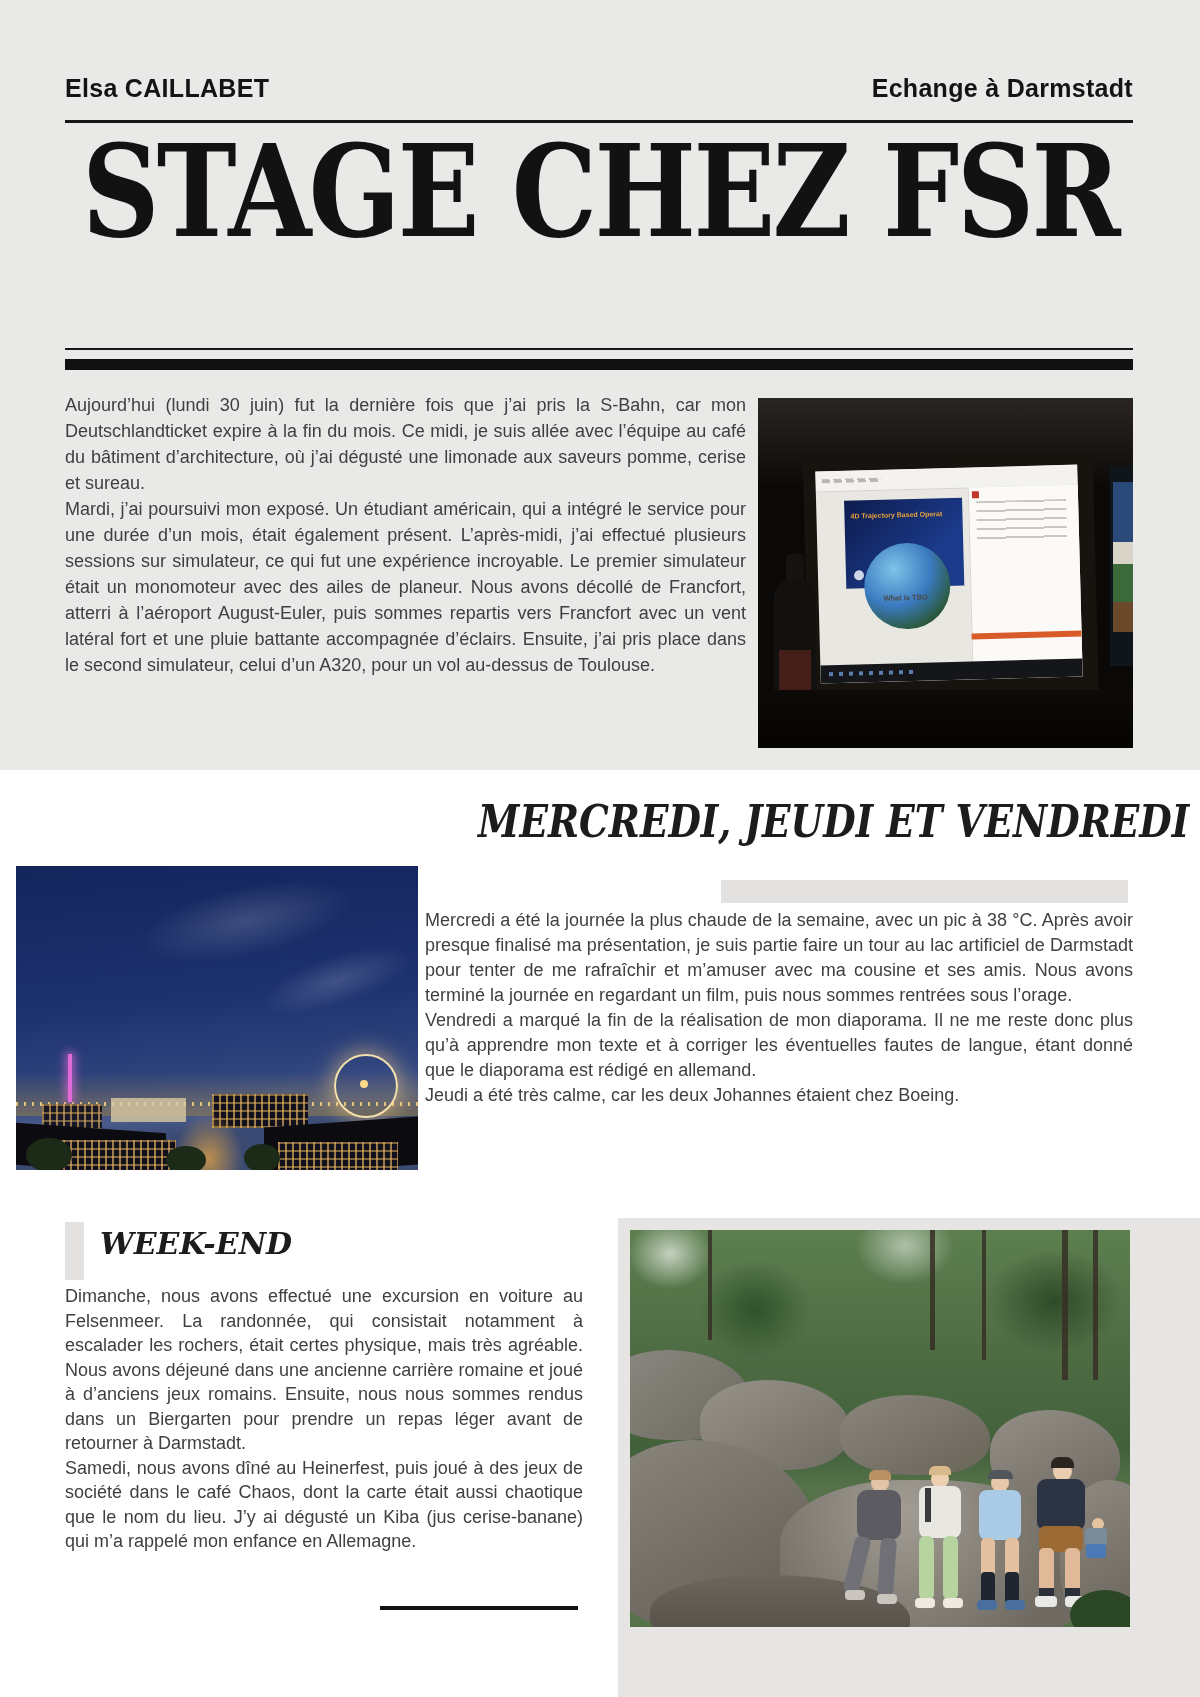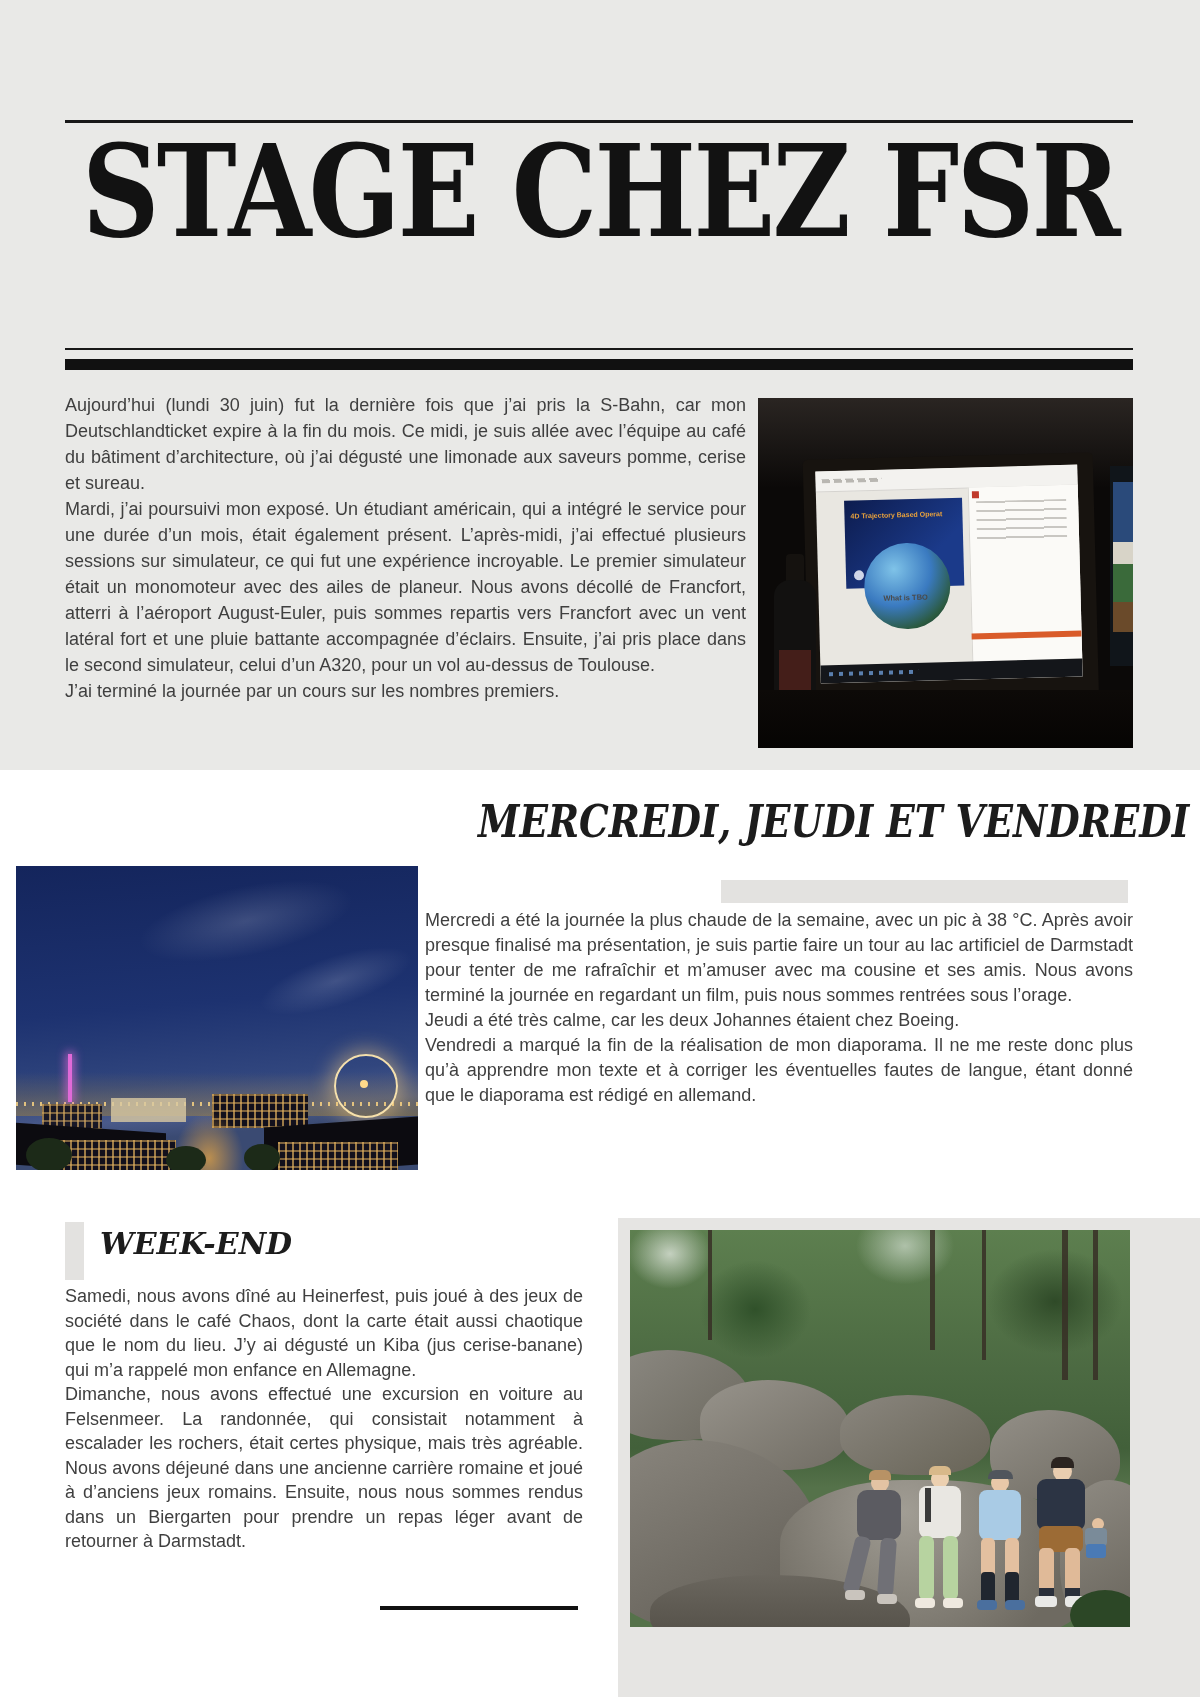--- a/index.html
+++ b/index.html
@@ -108,30 +108,33 @@
   .person .head{position:absolute;border-radius:50%;}
   .person div{position:absolute;}
 </style>
 </head>
 <body>
 
 <div class="page">
 
   <div class="abs top-band"></div>
 
+  <div class="abs hdr-row">
+    <span class="hdr-txt">Elsa CAILLABET</span>
+    <span class="hdr-txt">Echange à Darmstadt</span>
+  </div>
   <div class="abs rule-1"></div>
 
   <div class="abs masthead">STAGE CHEZ FSR</div>
   <div class="abs rule-thin"></div>
   <div class="abs rule-thick"></div>
 
   <div class="abs body-txt intro-col">
     <p>Aujourd’hui (lundi 30 juin) fut la dernière fois que j’ai pris la S-Bahn, car mon Deutschlandticket expire à la fin du mois. Ce midi, je suis allée avec l’équipe au café du bâtiment d’architecture, où j’ai dégusté une limonade aux saveurs pomme, cerise et sureau.</p>
     <p>Mardi, j’ai poursuivi mon exposé. Un étudiant américain, qui a intégré le service pour une durée d’un mois, était également présent. L’après-midi, j’ai effectué plusieurs sessions sur simulateur, ce qui fut une expérience incroyable. Le premier simulateur était un monomoteur avec des ailes de planeur. Nous avons décollé de Francfort, atterri à l’aéroport August-Euler, puis sommes repartis vers Francfort avec un vent latéral fort et une pluie battante accompagnée d’éclairs. Ensuite, j’ai pris place dans le second simulateur, celui d’un A320, pour un vol au-dessus de Toulouse.</p>
-    <p>J’ai terminé la journée par un cours sur les nombres premiers.</p>
   </div>
 
   <div class="abs ph-desk">
     <div class="abs desk-wall"></div>
     <div class="abs monitor"></div>
     <div class="abs screen">
       <div class="abs chrome"></div>
       <div class="abs chrome-dots"></div>
       <div class="abs slide">
         <div class="abs slide-title">4D Trajectory Based Operat</div>
@@ -153,22 +156,22 @@
     <div class="abs bottle-label"></div>
     <div class="abs keyboard"></div>
     <div class="abs desk-floor"></div>
   </div>
 
   <div class="abs h-mid">MERCREDI, JEUDI ET VENDREDI</div>
   <div class="abs deco-bar"></div>
 
   <div class="abs body-txt mid-col">
     <p>Mercredi a été la journée la plus chaude de la semaine, avec un pic à 38 °C. Après avoir presque finalisé ma présentation, je suis partie faire un tour au lac artificiel de Darmstadt pour tenter de me rafraîchir et m’amuser avec ma cousine et ses amis. Nous avons terminé la journée en regardant un film, puis nous sommes rentrées sous l’orage.</p>
+    <p>Vendredi a marqué la fin de la réalisation de mon diaporama. Il ne me reste donc plus qu’à apprendre mon texte et à corriger les éventuelles fautes de langue, étant donné que le diaporama est rédigé en allemand.</p>
     <p>Jeudi a été très calme, car les deux Johannes étaient chez Boeing.</p>
-    <p>Vendredi a marqué la fin de la réalisation de mon diaporama. Il ne me reste donc plus qu’à apprendre mon texte et à corriger les éventuelles fautes de langue, étant donné que le diaporama est rédigé en allemand.</p>
   </div>
 
   <div class="abs ph-city">
     <div class="abs cloud" style="left:120px;top:20px;width:220px;height:70px;transform:rotate(-12deg);"></div>
     <div class="abs cloud" style="left:240px;top:90px;width:160px;height:50px;transform:rotate(-18deg);"></div>
     <div class="abs glow-strip"></div>
     <div class="abs city-lights"></div>
     <div class="abs ride-pink"></div>
     <div class="abs bld lit" style="left:26px;top:238px;width:60px;height:30px;opacity:.9;"></div>
     <div class="abs palace"></div>
@@ -182,22 +185,22 @@
     <div class="abs bld lit" style="left:262px;top:276px;width:120px;height:28px;"></div>
     <div class="abs tree" style="left:10px;top:272px;width:46px;height:34px;"></div>
     <div class="abs tree" style="left:150px;top:280px;width:40px;height:28px;"></div>
     <div class="abs tree" style="left:228px;top:278px;width:36px;height:28px;"></div>
   </div>
 
   <div class="abs wk-bar"></div>
   <div class="abs h-wk">WEEK-END</div>
 
   <div class="abs body-txt wk-col">
+    <p>Dimanche, nous avons effectué une excursion en voiture au Felsenmeer. La randonnée, qui consistait notamment à escalader les rochers, était certes physique, mais très agréable. Nous avons déjeuné dans une ancienne carrière romaine et joué à d’anciens jeux romains. Ensuite, nous nous sommes rendus dans un Biergarten pour prendre un repas léger avant de retourner à Darmstadt.</p>
     <p>Samedi, nous avons dîné au Heinerfest, puis joué à des jeux de société dans le café Chaos, dont la carte était aussi chaotique que le nom du lieu. J’y ai dégusté un Kiba (jus cerise-banane) qui m’a rappelé mon enfance en Allemagne.</p>
-    <p>Dimanche, nous avons effectué une excursion en voiture au Felsenmeer. La randonnée, qui consistait notamment à escalader les rochers, était certes physique, mais très agréable. Nous avons déjeuné dans une ancienne carrière romaine et joué à d’anciens jeux romains. Ensuite, nous nous sommes rendus dans un Biergarten pour prendre un repas léger avant de retourner à Darmstadt.</p>
   </div>
   <div class="abs end-line"></div>
 
   <div class="abs bottom-panel"></div>
   <div class="abs ph-rocks">
     <div class="abs trunk" style="left:78px;top:0;width:4px;height:110px;"></div>
     <div class="abs trunk" style="left:300px;top:0;width:5px;height:120px;"></div>
     <div class="abs trunk" style="left:352px;top:0;width:4px;height:130px;"></div>
     <div class="abs trunk" style="left:432px;top:0;width:6px;height:150px;"></div>
     <div class="abs trunk" style="left:463px;top:0;width:5px;height:150px;"></div>

